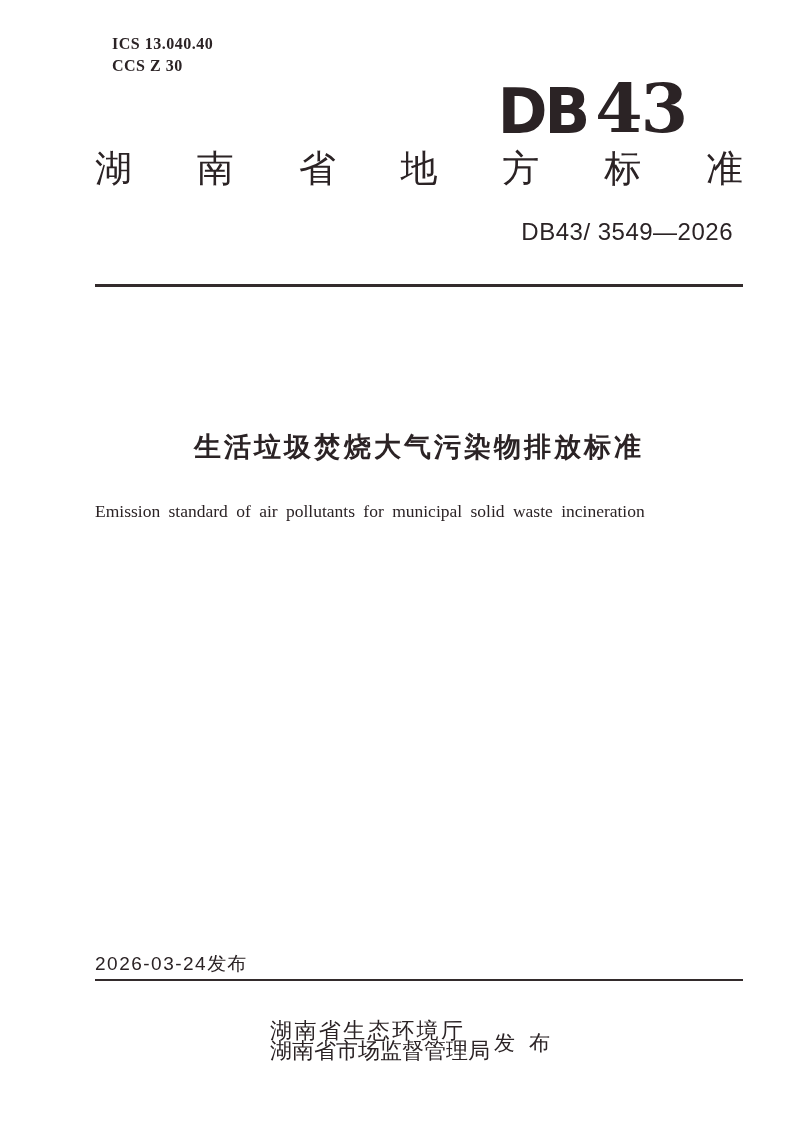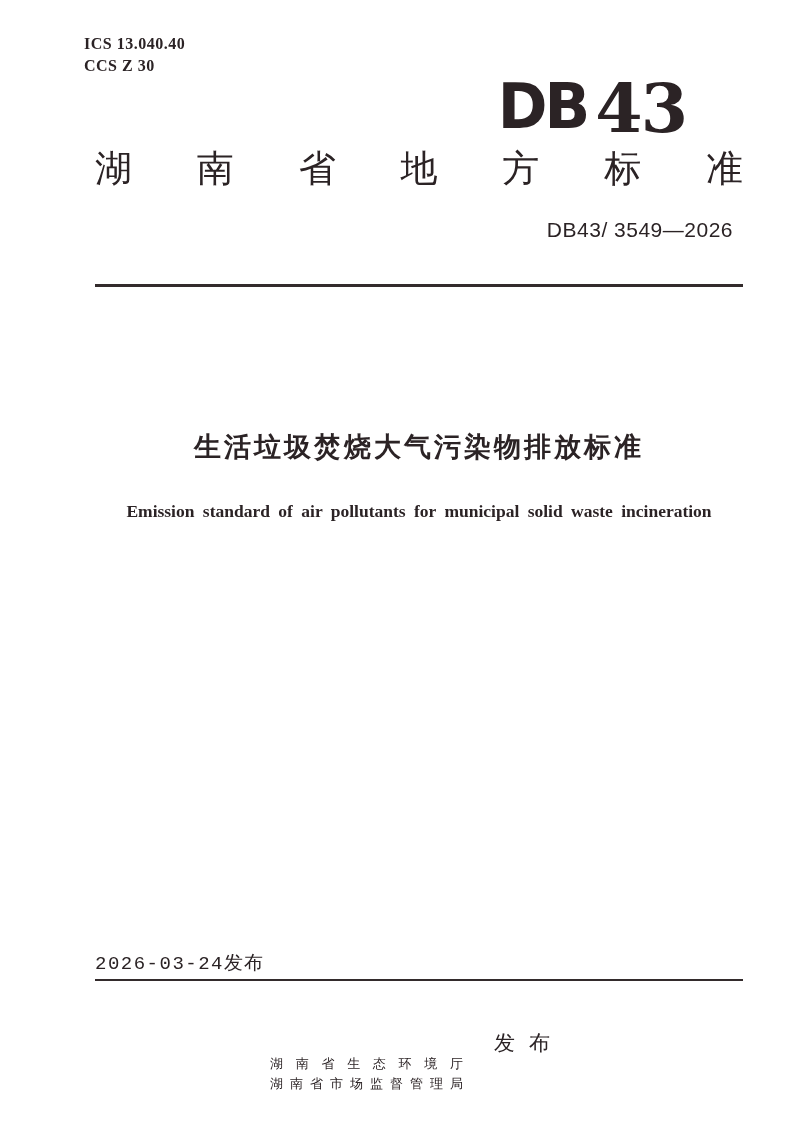--- a/index.html
+++ b/index.html
@@ -9,36 +9,36 @@
     height: 1132px;
     background: #ffffff;
     color: #2b2325;
     font-family: "Liberation Sans", sans-serif;
     overflow: hidden;
   }
 
   
   .codes {
     position: absolute;
-    left: 84px;
+    left: 112px;
     top: 33px;
     font-family: "Liberation Serif", serif;
     font-weight: bold;
     font-size: 16px;
     line-height: 22px;
     letter-spacing: 0.5px;
   }
 
   
   .logo {
     position: absolute;
     top: 68px;
     right: 114px;
     display: flex;
-    align-items: center;
+    align-items: flex-end;
     white-space: nowrap;
   }
   .logo .db {
     font-family: "DejaVu Sans", sans-serif;
     font-weight: 900;
     font-size: 60px;
     letter-spacing: -3px;
     transform: scaleY(1.05);
     transform-origin: bottom;
   }
@@ -61,21 +61,21 @@
     font-size: 37px;
     font-weight: 500;
     line-height: 46px;
   }
 
   
   .standard-code {
     position: absolute;
     top: 218px;
     right: 67px;
-    font-size: 21px;
+    font-size: 24px;
     letter-spacing: 0.5px;
     font-weight: 500;
   }
 
   .rule {
     position: absolute;
     left: 95px;
     width: 648px;
     height: 3px;
     background: #332b2c;
@@ -93,50 +93,50 @@
     font-size: 27px;
     font-weight: 700;
     letter-spacing: 3px;
     white-space: nowrap;
   }
   .title-en {
     position: absolute;
     left: 95px;
     top: 501px;
     width: 648px;
-    text-align: center;
+    text-align: left;
     font-family: "Liberation Serif", serif;
-    font-weight: bold;
+    font-weight: normal;
     font-size: 17.5px;
     word-spacing: 4px;
     white-space: nowrap;
   }
 
   
   .date-row {
     position: absolute;
     left: 95px;
     top: 952px;
     width: 648px;
     display: flex;
     justify-content: space-between;
     font-size: 19px;
     line-height: 24px;
   }
-  .date-item { display: flex; align-items: center; white-space: nowrap; font-family: Liberation Mono, monospace; }
+  .date-item { display: flex; align-items: center; white-space: nowrap; }
   .date-num { letter-spacing: 1.5px; }
   .date-word { letter-spacing: 1px; }
 
   
   .publishers {
     position: absolute;
     left: 270px;
-    top: 1054px;
+    top: 1021px;
     width: 193px;
-    font-size: 13px;
+    font-size: 22px;
     line-height: 19.5px;
   }
   .publishers .pub-line {
     text-align: justify;
     text-align-last: justify;
     white-space: nowrap;
   }
   .publish-label {
     position: absolute;
     left: 494px;

